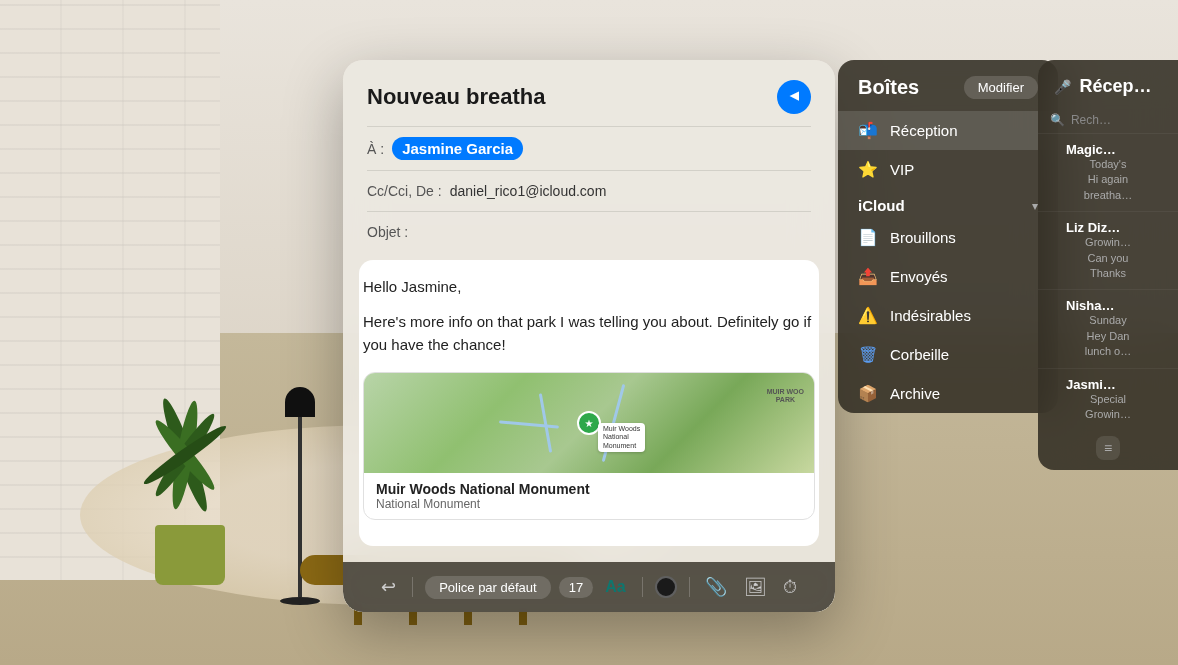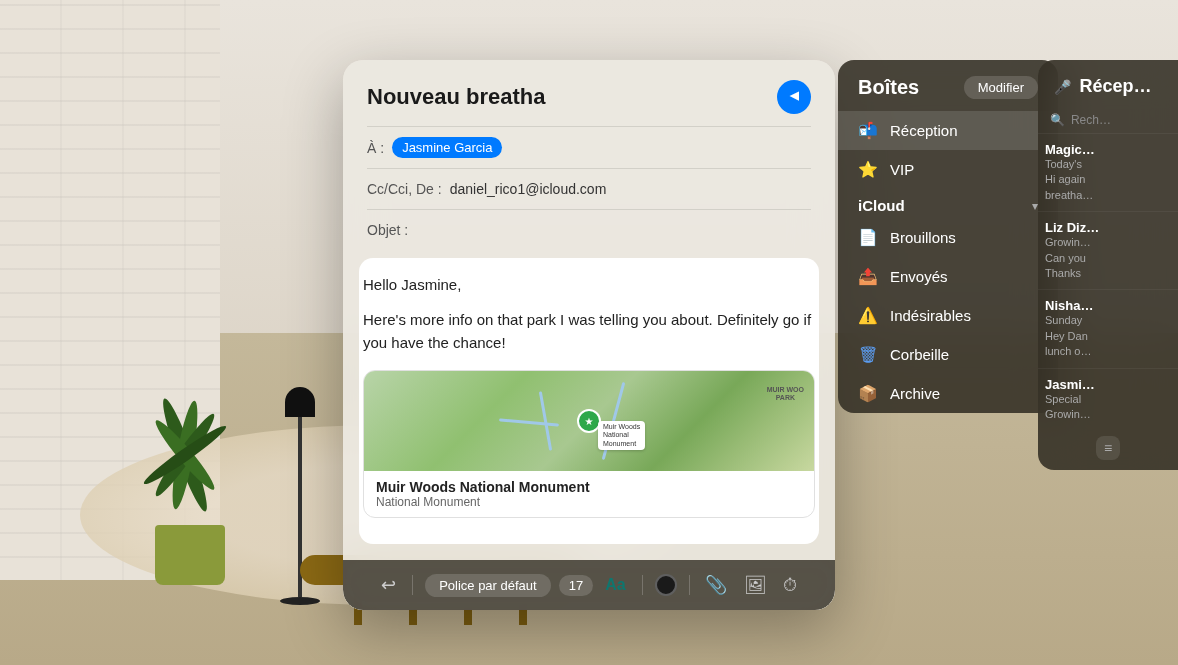--- a/index.html
+++ b/index.html
@@ -221,22 +221,22 @@
       font-size: 14px;
       margin-right: 8px;
       white-space: nowrap;
     }
 
     .recipient-chip {
       background: #007AFF;
       color: white;
       border-radius: 12px;
       padding: 3px 10px;
-      font-size: 13px;
-      font-weight: 400;
+      font-size: 15px;
+      font-weight: 700;
       text-align: center;
     }
 
     .field-value {
       color: #333;
       font-size: 14px;
     }
 
     .subject-input {
       flex: 1;
@@ -552,41 +552,42 @@
     }
 
     .reception-search {
       padding: 6px 12px;
       display: flex;
       align-items: center;
       gap: 6px;
     }
 
     .email-item {
-      padding: 8px 7px;
+      padding: 8px 28px;
       border-top: 1px solid rgba(255,255,255,0.05);
       cursor: pointer;
     }
 
     .email-sender {
       font-size: 13px;
       font-weight: 600;
       color: white;
       white-space: nowrap;
       overflow: hidden;
       text-overflow: ellipsis;
     }
 
     .email-preview {
       font-size: 11px;
       color: #aaa;
       white-space: nowrap;
       overflow: hidden;
       text-overflow: ellipsis;
       line-height: 1.4;
+      text-align: center;
     }
 
     .chat-icon {
       margin-top: 6px;
       display: flex;
       justify-content: center;
     }
 
     .chat-icon-btn {
       background: rgba(255,255,255,0.1);

